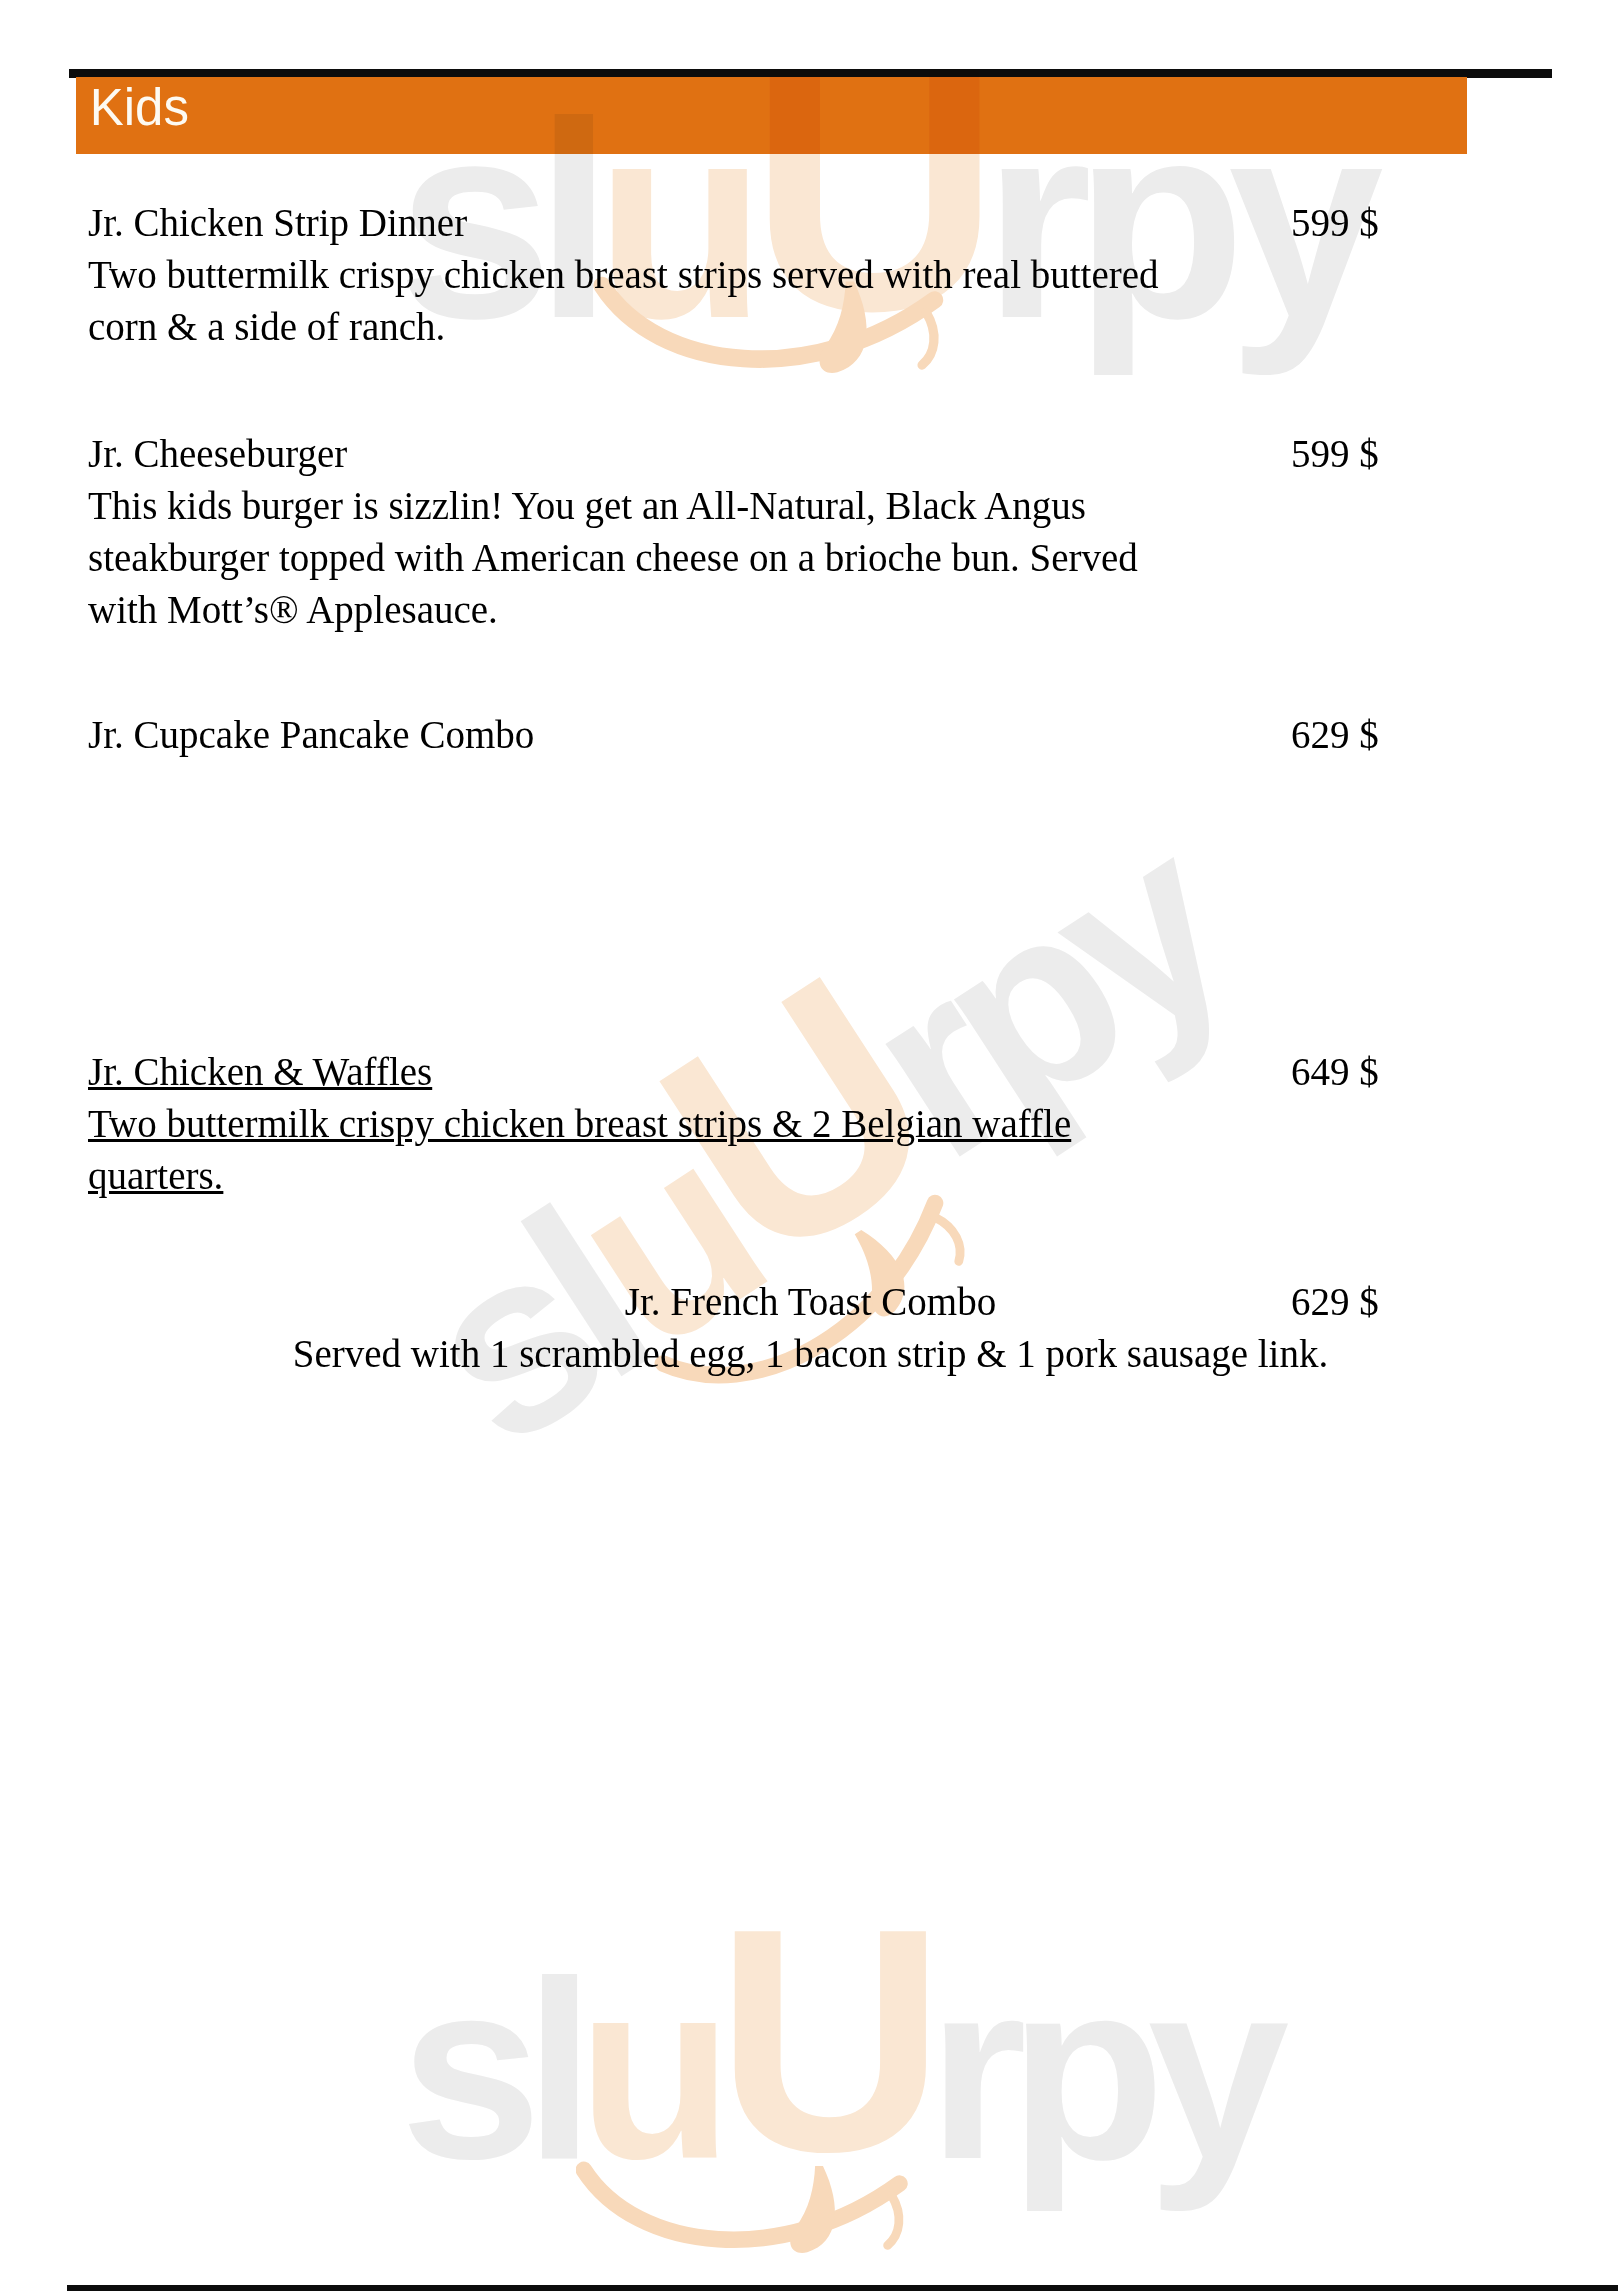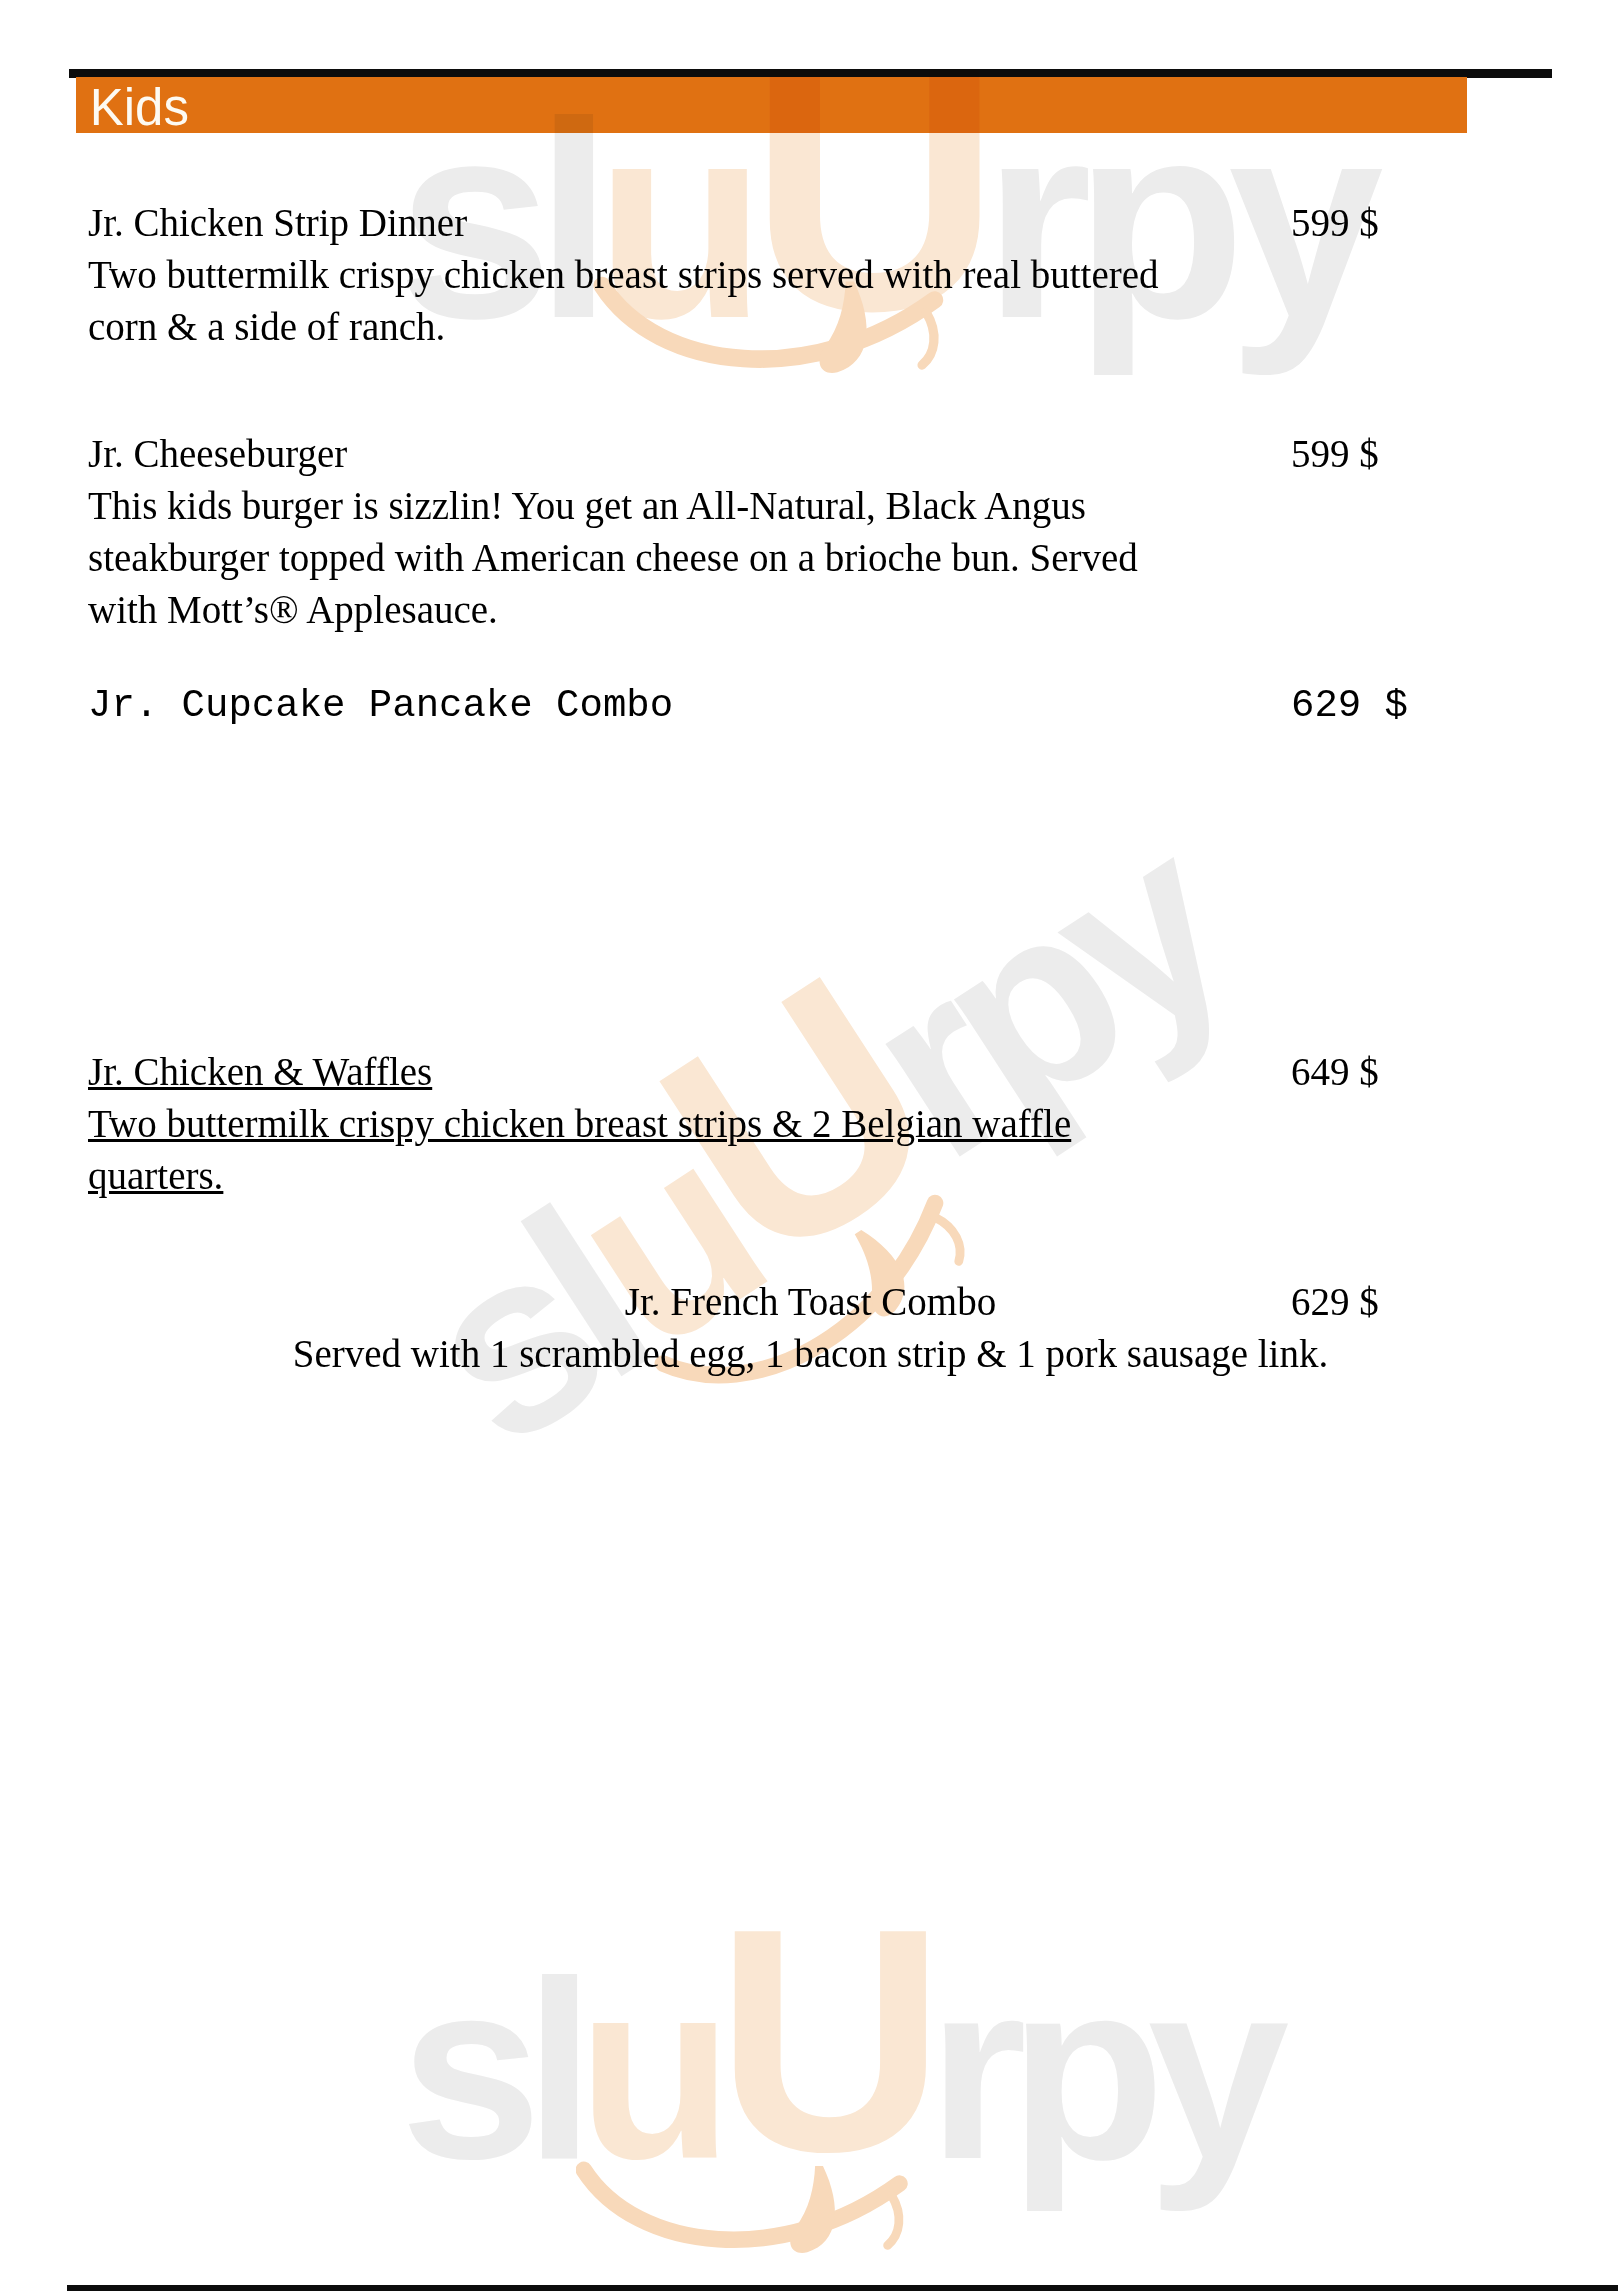--- a/index.html
+++ b/index.html
@@ -22,38 +22,38 @@
   }
   .bottom-rule {
     position: absolute; left: 67px; top: 2285px;
     width: 1551px; height: 5.9px;
     background: var(--rule-black, #0c0c0c);
   }
 
   
   .header-bar {
     position: absolute; left: 76px; top: 77px;
-    width: 1391px; height: 56px;
+    width: 1391px; height: 77px;
     background: var(--bar-orange, #E07112);
   }
   .header-title {
     position: absolute; left: 13.7px; top: 1px;
     font-family: "Liberation Sans", sans-serif;
     font-size: 51px; line-height: 59px;
     color: var(--header-text, #FDFAF2);
   }
 
   
   .menu-item {
     position: absolute; left: 88px; width: 1445px;
     font-size: 39px; line-height: 52px; margin-top: 24px;
   }
   .menu-item.i0 { top: 173px; }
   .menu-item.i1 { top: 404px; }
-  .menu-item.i2 { top: 656px; font-family: Liberation Mono, monospace; }
+  .menu-item.i2 { top: 685px; }
   .menu-item.i3 { top: 1022px; text-decoration: underline; }
   .menu-item.i4 { top: 1252px; text-align: center; }
 
   .item-head { position: relative; }
   .item-name { display: inline; margin: 0; font-size: 39px; font-weight: normal; }
   .item-price { position: absolute; left: 1203px; top: 0; white-space: nowrap; }
   .item-desc { margin: 0; white-space: pre-line; }
 
   
   .wm {

